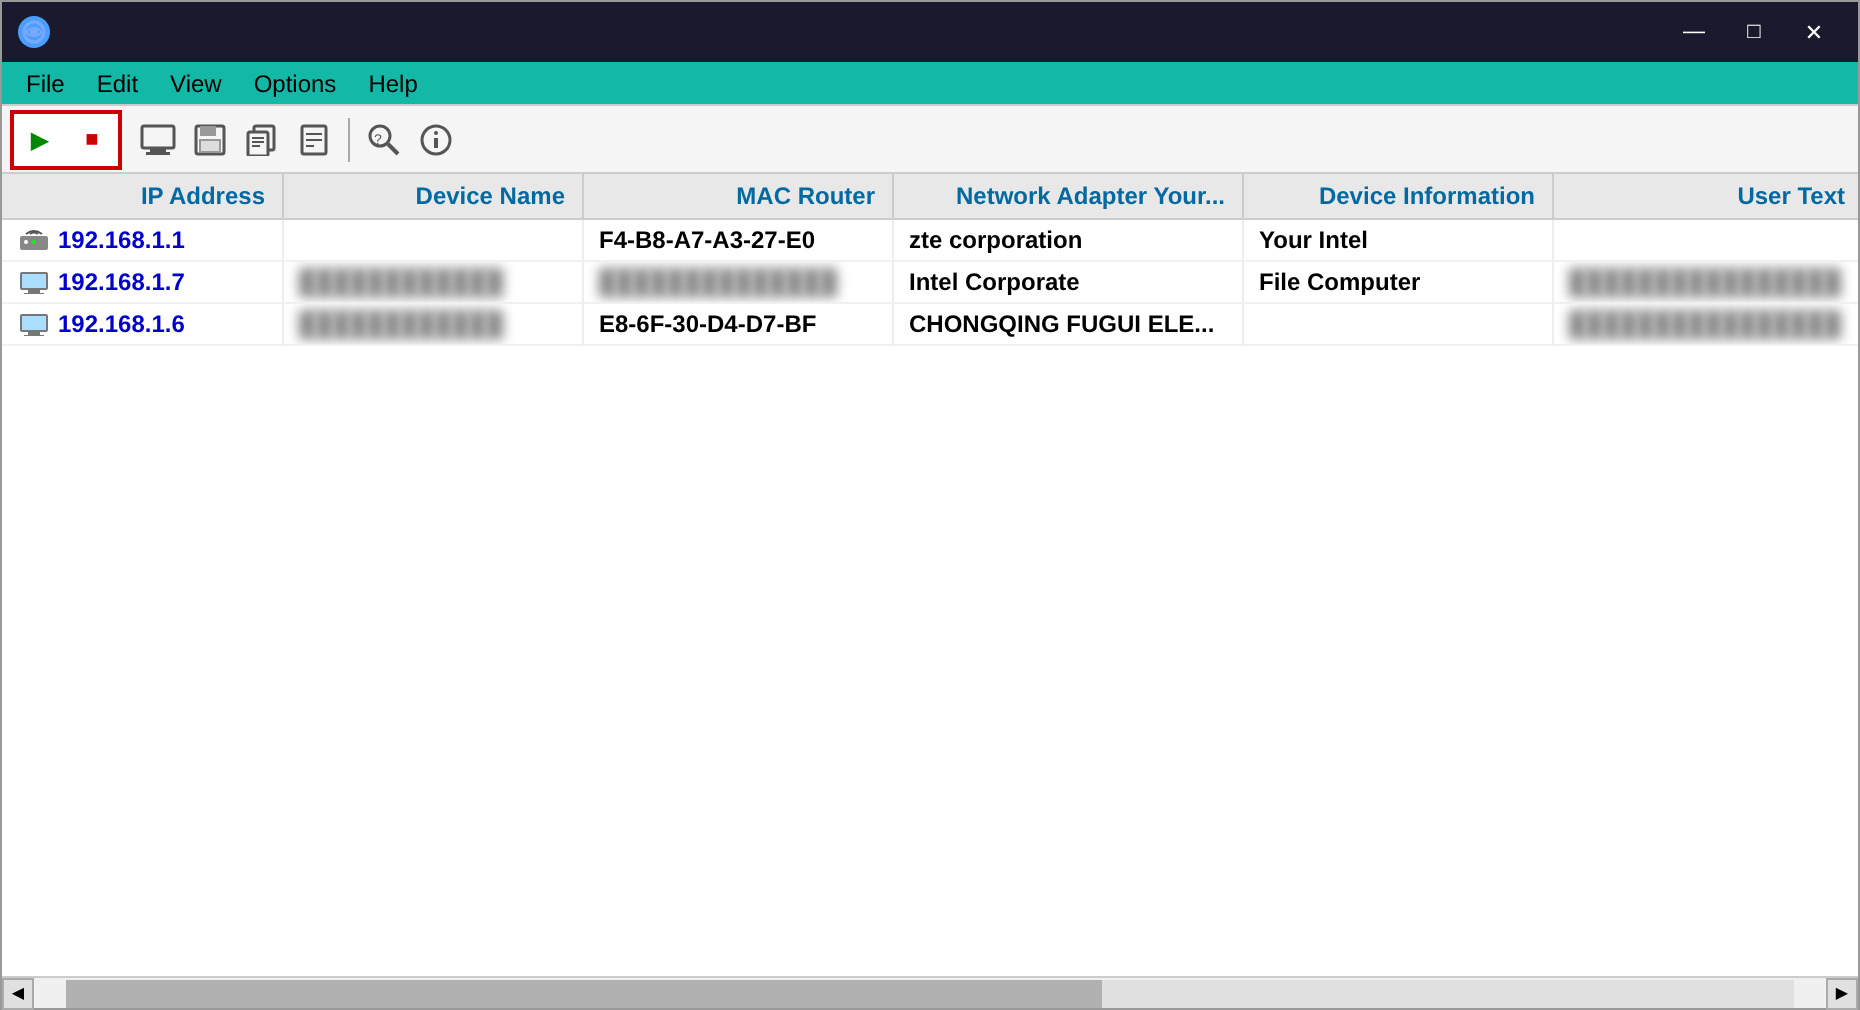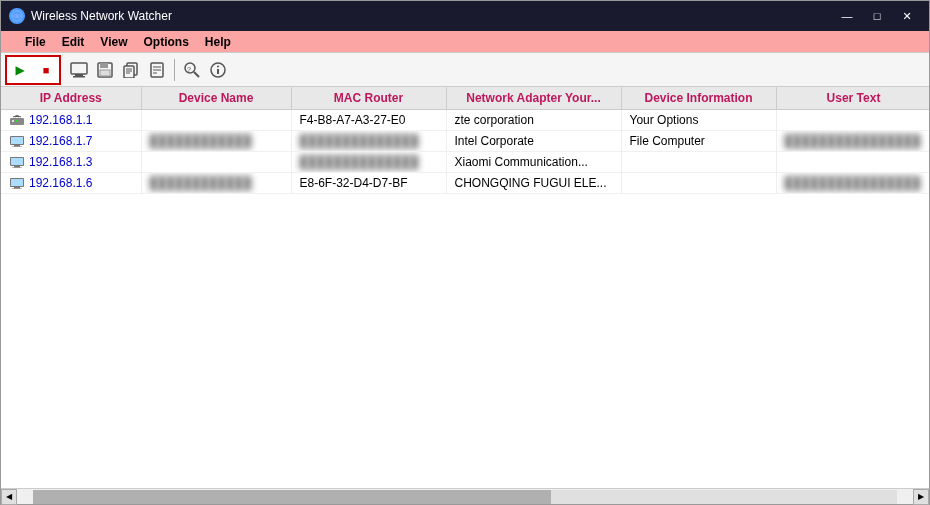--- a/index.html
+++ b/index.html
@@ -58,28 +58,27 @@
       background: transparent;
       color: white;
       cursor: pointer;
       font-size: 11px;
       display: flex;
       align-items: center;
       justify-content: center;
     }
     
     .menu-bar {
-      background: #fca5a5;
+      background: #14b8a6;
       height: 22px;
       display: flex;
       align-items: center;
-      padding: 0 16px;
+      padding: 0 4px;
       border-bottom: 1px solid #ccc;
       flex-shrink: 0;
-      font-weight: bold;
     }
     .menu-item {
       padding: 2px 8px;
       cursor: pointer;
       font-size: 12px;
       color: #000;
     }
     
     .toolbar {
       background: #f5f5f5;
@@ -137,39 +136,40 @@
       width: 100%;
       border-collapse: collapse;
       table-layout: fixed;
     }
     thead tr {
       background: #e8e8e8;
       border-bottom: 1px solid #ccc;
     }
     thead th {
       padding: 4px 8px;
-      text-align: center;
+      text-align: right;
       font-weight: bold;
       font-size: 12px;
-      color: #be185d;
+      color: #0369a1;
       border-right: 1px solid #ccc;
       white-space: nowrap;
       overflow: hidden;
       text-overflow: ellipsis;
     }
     tbody tr {
       border-bottom: 1px solid #f0f0f0;
     }
     tbody td {
       padding: 3px 8px;
       font-size: 12px;
       white-space: nowrap;
       overflow: hidden;
       text-overflow: ellipsis;
       border-right: 1px solid #eee;
+      font-weight: bold;
     }
     .blurred {
       color: transparent;
       text-shadow: 0 0 6px #888;
       user-select: none;
     }
     .ip-cell {
       display: flex;
       align-items: center;
       gap: 4px;
@@ -224,21 +224,20 @@
   <div class="title-bar">
     <div class="title-bar-left">
       <div class="app-icon">
         <svg width="12" height="12" viewBox="0 0 12 12">
           <circle cx="6" cy="6" r="5" fill="none" stroke="#7af" stroke-width="1.5"></circle>
           <circle cx="6" cy="6" r="2" fill="#7af"></circle>
           <path d="M2 6 Q6 2 10 6" fill="none" stroke="#7af" stroke-width="1"></path>
           <path d="M2 6 Q6 10 10 6" fill="none" stroke="#7af" stroke-width="1"></path>
         </svg>
       </div>
-      <span>Wireless Network Watcher</span>
     </div>
     <div class="title-bar-controls">
       <button class="title-btn">—</button>
       <button class="title-btn">□</button>
       <button class="title-btn close">✕</button>
     </div>
   </div>
 
   <div class="menu-bar">
     <div class="menu-item">File</div>
@@ -335,21 +334,21 @@
       <rect x="7" y="6" width="2" height="2" rx="1" fill="#0f0"></rect>
       <path d="M4 3 Q8 0 12 3" fill="none" stroke="#555" stroke-width="1"></path>
       <path d="M6 3 Q8 1.5 10 3" fill="none" stroke="#555" stroke-width="1"></path>
     </svg>
                 <span class="ip-text">192.168.1.1</span>
               </div>
             </td>
             <td></td>
             <td>F4-B8-A7-A3-27-E0</td>
             <td>zte corporation</td>
-            <td>Your Options</td>
+            <td>Your Intel</td>
             <td></td>
           </tr>
           <tr>
             <td>
               <div class="ip-cell">
                 <svg class="device-icon" viewBox="0 0 16 12" width="18" height="14">
       <rect x="1" y="1" width="14" height="9" rx="1" fill="#777"></rect>
       <rect x="2" y="2" width="12" height="7" fill="#adf"></rect>
       <rect x="5" y="10" width="6" height="1.5" fill="#777"></rect>
       <rect x="3" y="11.5" width="10" height="1" fill="#777"></rect>
@@ -365,43 +364,25 @@
           </tr>
           <tr>
             <td>
               <div class="ip-cell">
                 <svg class="device-icon" viewBox="0 0 16 12" width="18" height="14">
       <rect x="1" y="1" width="14" height="9" rx="1" fill="#777"></rect>
       <rect x="2" y="2" width="12" height="7" fill="#adf"></rect>
       <rect x="5" y="10" width="6" height="1.5" fill="#777"></rect>
       <rect x="3" y="11.5" width="10" height="1" fill="#777"></rect>
     </svg>
-                <span class="ip-text">192.168.1.3</span>
-              </div>
-            </td>
-            <td></td>
-            <td><span class="blurred">██████████████</span></td>
-            <td>Xiaomi Communication...</td>
-            <td></td>
-            <td></td>
-          </tr>
-          <tr>
-            <td>
-              <div class="ip-cell">
-                <svg class="device-icon" viewBox="0 0 16 12" width="18" height="14">
-      <rect x="1" y="1" width="14" height="9" rx="1" fill="#777"></rect>
-      <rect x="2" y="2" width="12" height="7" fill="#adf"></rect>
-      <rect x="5" y="10" width="6" height="1.5" fill="#777"></rect>
-      <rect x="3" y="11.5" width="10" height="1" fill="#777"></rect>
-    </svg>
                 <span class="ip-text">192.168.1.6</span>
               </div>
             </td>
             <td><span class="blurred">████████████</span></td>
-            <td>E8-6F-32-D4-D7-BF</td>
+            <td>E8-6F-30-D4-D7-BF</td>
             <td>CHONGQING FUGUI ELE...</td>
             <td></td>
             <td><span class="blurred">████████████████</span></td>
           </tr>
         </tbody>
     </table>
   </div>
 
   <div class="hscroll-bar">
     <div class="scroll-arrow">◀</div>

